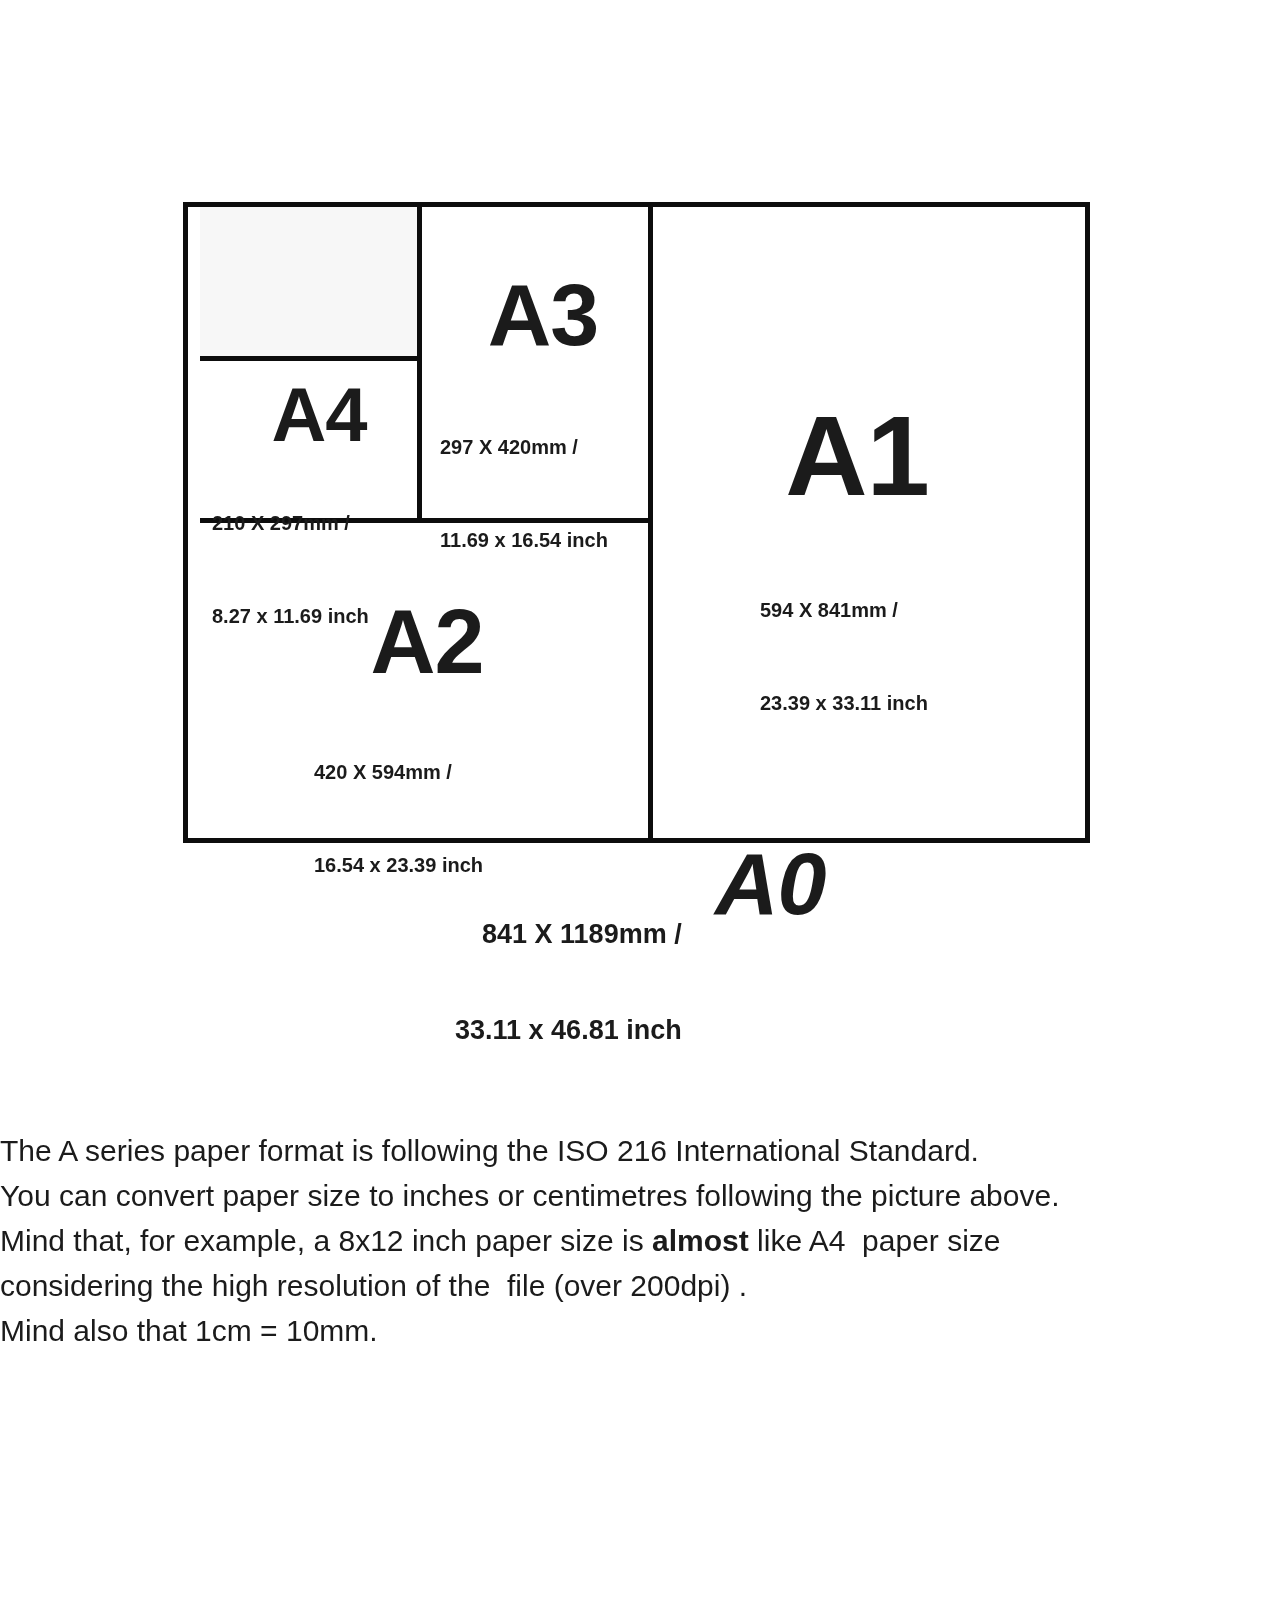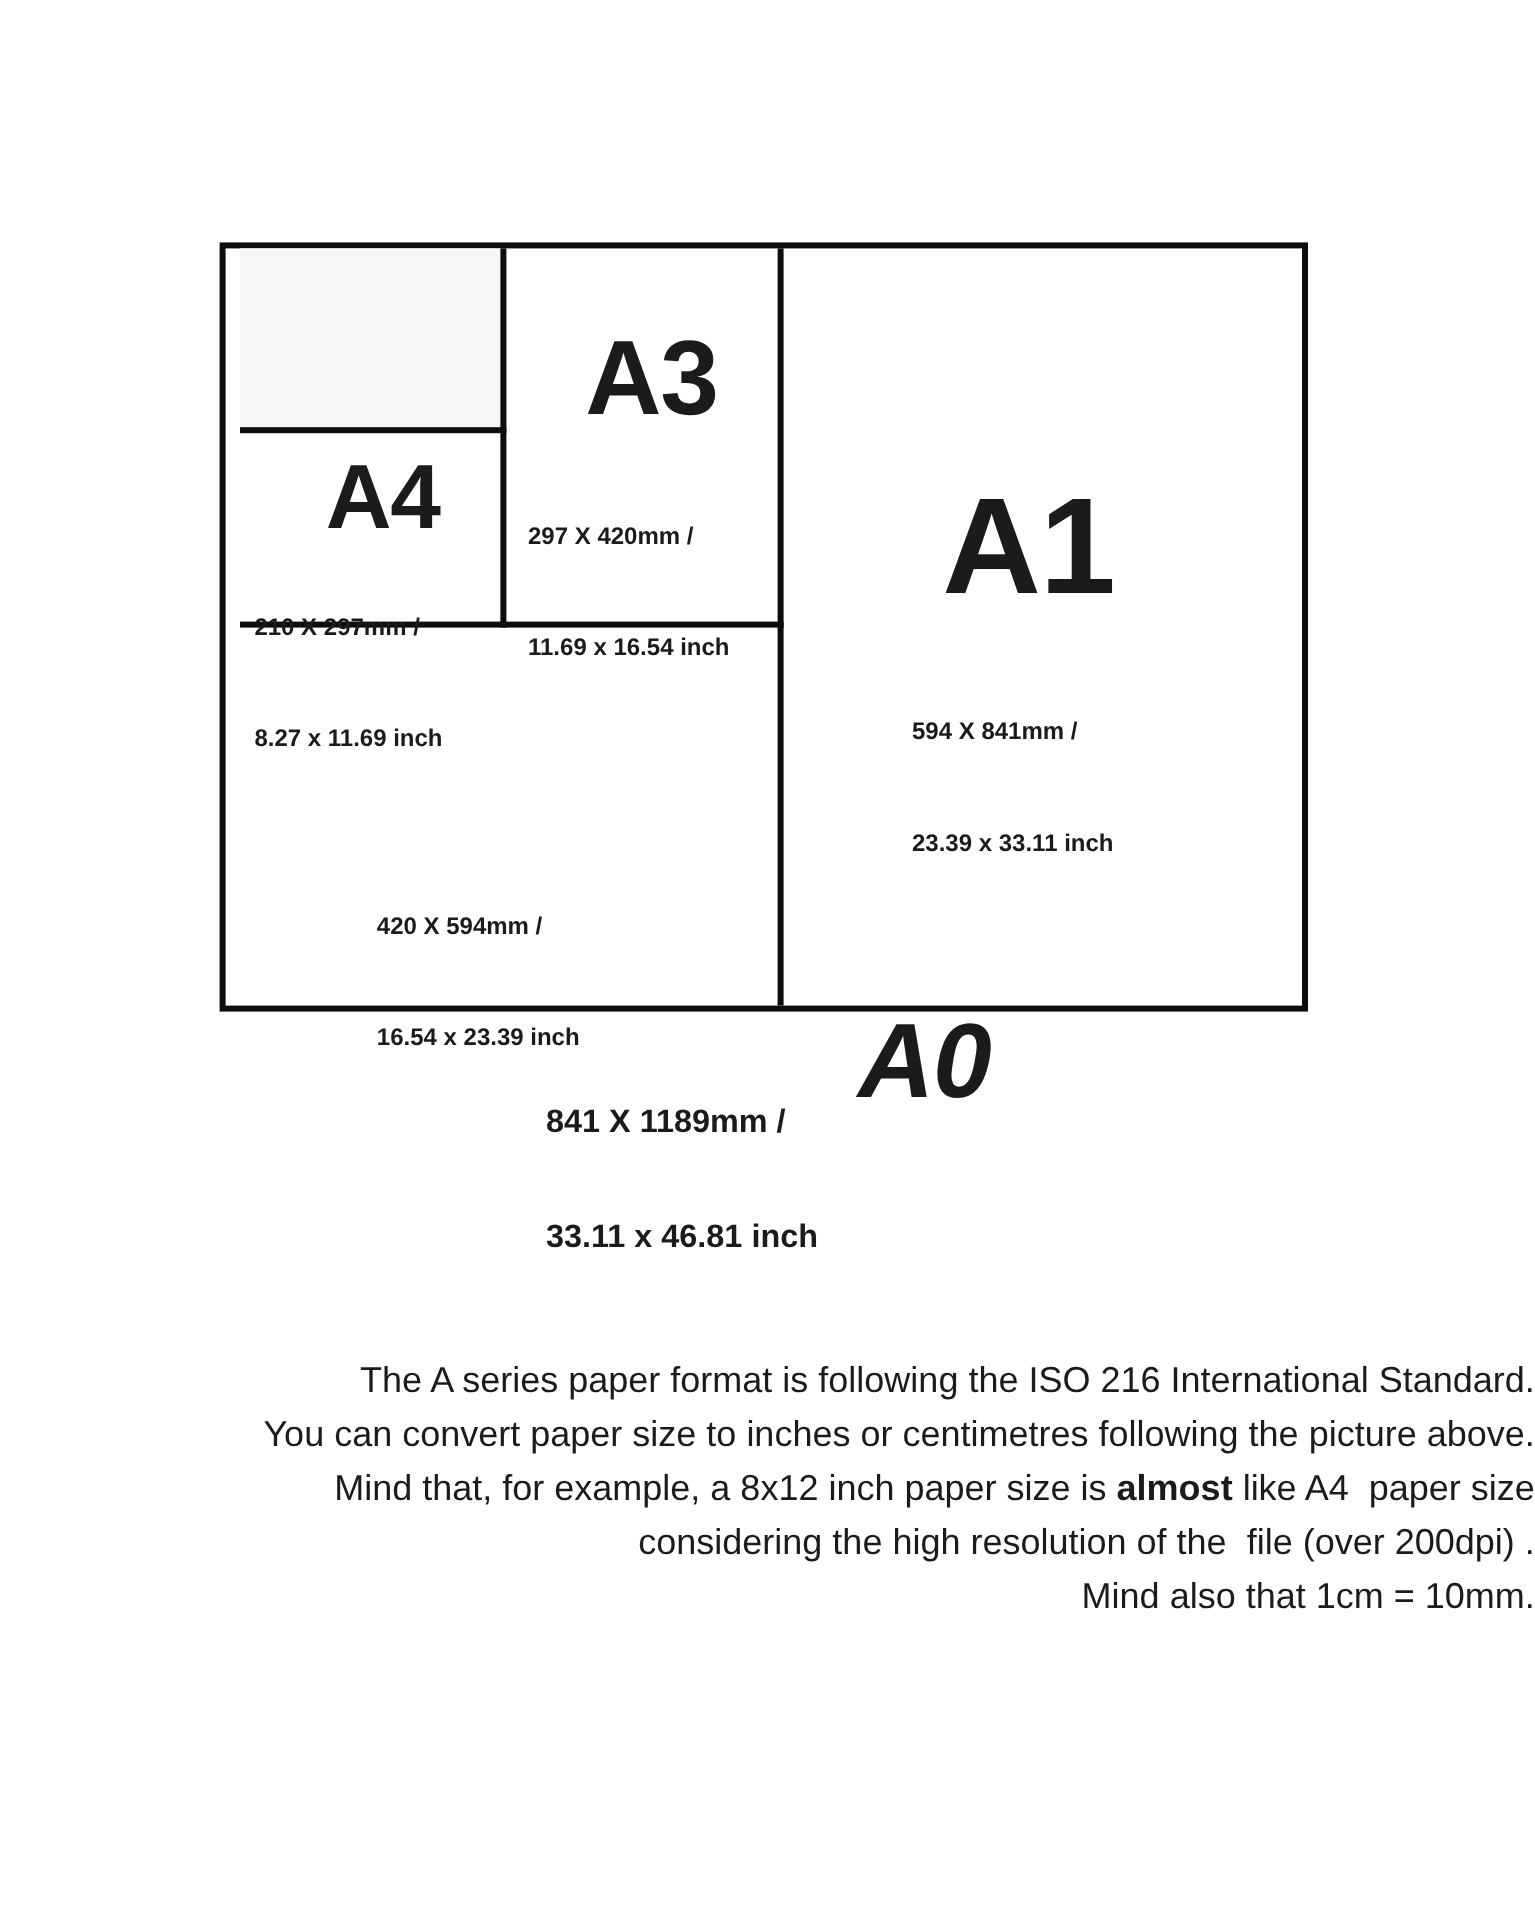--- a/index.html
+++ b/index.html
@@ -34,27 +34,27 @@
   .dim-a3{left:240px;top:163px;}
   .lab-a4{left:39px;top:170px;width:160px;font-size:76px;}
   .dim-a4{left:12px;top:239px;}
   .lab-a2{left:127px;top:390px;width:200px;font-size:90px;}
   .dim-a2{left:114px;top:488px;}
   .lab-a1{left:557px;top:192px;width:200px;font-size:114px;}
   .dim-a1{left:560px;top:326px;}
 
   
   .dim-a0{position:absolute;left:455px;top:854px;color:var(--text);font-weight:600;
-          font-size:27px;line-height:32px;white-space:pre;}
+          font-size:27px;line-height:32px;white-space:pre;text-align:right;}
   .lab-a0{position:absolute;left:715px;top:840px;color:var(--text);font-weight:600;
           font-size:88px;line-height:1;letter-spacing:-1px;font-style:italic;}
 
   
   .caption{
-    position:absolute;left:0;top:1128px;width:1279px;text-align:right;
+    position:absolute;left:0;top:1128px;width:1279px;text-align:left;
     color:var(--text);font-size:30px;line-height:45px;
   }
   .caption .cap-line{white-space:pre-wrap;}
   .caption b{font-weight:700;}
 </style>
 </head>
 <body>
 
 <div id="page">
 
@@ -71,20 +71,21 @@
         <div>297 X 420mm /</div>
         <div>11.69 x 16.54 inch</div>
       </div>
 
       <div class="size-label lab-a4">A4</div>
       <div class="dims dim-a4">
         <div>210 X 297mm /</div>
         <div>8.27 x 11.69 inch</div>
       </div>
 
+      <div class="size-label lab-a2">A2</div>
       <div class="dims dim-a2">
         <div>420 X 594mm /</div>
         <div>16.54 x 23.39 inch</div>
       </div>
 
       <div class="size-label lab-a1">A1</div>
       <div class="dims dim-a1">
         <div>594 X 841mm /</div>
         <div>23.39 x 33.11 inch</div>
       </div>

